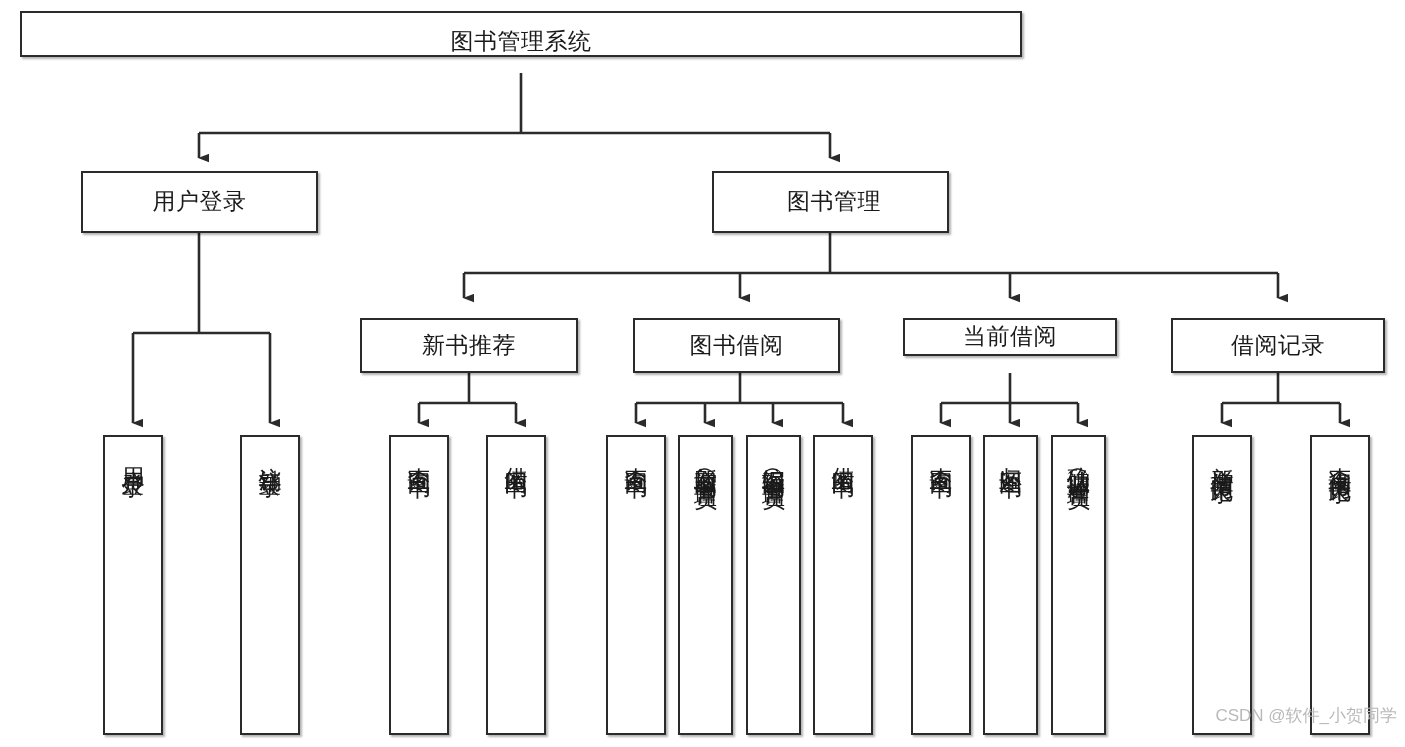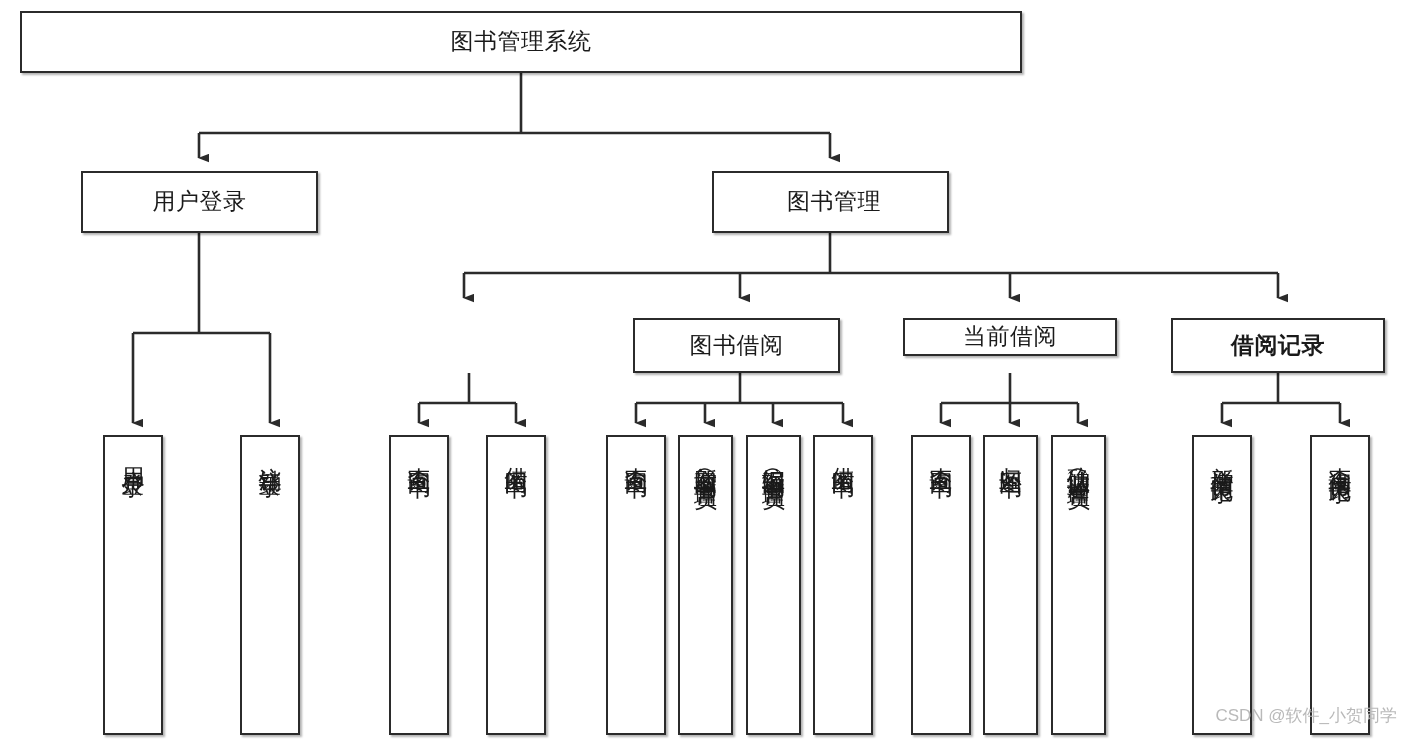--- a/index.html
+++ b/index.html
@@ -119,38 +119,41 @@
       <path d="M1010,403 L1010,423" marker-end="url(#arw)"></path>
       <path d="M1078,403 L1078,423" marker-end="url(#arw)"></path>
 
       <path d="M1278,373 L1278,403"></path>
       <path d="M1222,403 L1340,403"></path>
       <path d="M1222,403 L1222,423" marker-end="url(#arw)"></path>
       <path d="M1340,403 L1340,423" marker-end="url(#arw)"></path>
     </g>
   </svg>
 
-  <div class="node horiz" style="left:20px; top:11px; width:1002px; height:62px;">
+  <div class="node horiz" style="left:20px; top:11px; width:1002px; height:46px;align-items:flex-end;">
     <span class="label">图书管理系统</span>
   </div>
 
   <div class="node horiz" style="left:81px; top:171px; width:237px; height:62px;">
     <span class="label">用户登录</span>
   </div>
   <div class="node horiz" style="left:712px; top:171px; width:237px; height:62px;padding-left:7px;">
     <span class="label">图书管理</span>
   </div>
 
+  <div class="node horiz" style="left:360px; top:318px; width:218px; height:55px;">
+    <span class="label">新书推荐</span>
+  </div>
   <div class="node horiz" style="left:633px; top:318px; width:207px; height:55px;">
     <span class="label">图书借阅</span>
   </div>
   <div class="node horiz" style="left:903px; top:318px; width:214px; height:38px;">
     <span class="label">当前借阅</span>
   </div>
-  <div class="node horiz" style="left:1171px; top:318px; width:214px; height:55px;font-weight:bold;">
+  <div class="node horiz" style="left:1171px; top:318px; width:214px; height:55px;">
     <span class="label">借阅记录</span>
   </div>
 
   <div class="node vert" style="left:103px; top:435px; width:60px; height:300px;">
     <span class="label">用户登录</span>
   </div>
   <div class="node vert" style="left:240px; top:435px; width:60px; height:300px;">
     <span class="label">注销登录</span>
   </div>
 

